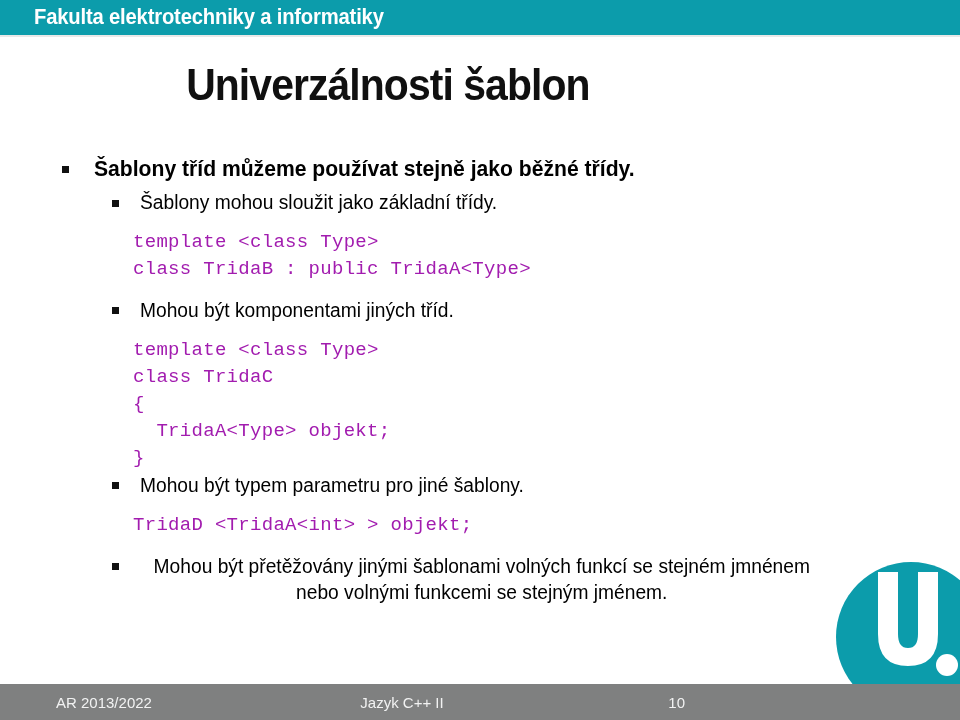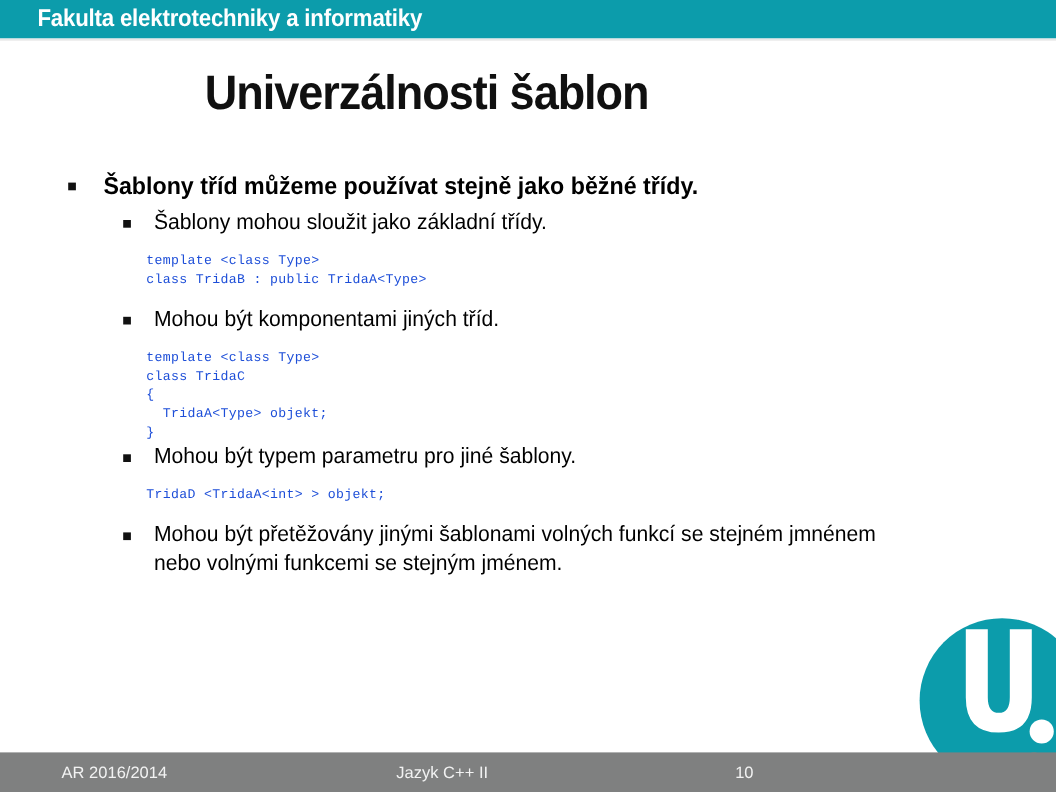--- a/index.html
+++ b/index.html
@@ -113,23 +113,23 @@
     font-weight: normal;
     line-height: 1.3;
     margin-bottom: 4px;
   }
   .lvl2 .marker { left: 112px; }
   .lvl2 .btext { transform: scaleX(0.96); transform-origin: left center; }
 
   
   .code {
     font-family: "Liberation Mono", "DejaVu Sans Mono", monospace;
-    font-size: 12px;
+    font-size: 19px;
     line-height: 1.42;
-    color: #1d4ed8;
+    color: #a21caf;
     white-space: pre;
     padding-left: 133px;
     letter-spacing: 0.3px;
   }
   .code-gap-top { margin-top: 14px; }
   .code-gap-bot { margin-bottom: 14px; }
 
   
   .logo {
     position: absolute;
@@ -206,34 +206,34 @@
   TridaA&lt;Type&gt; objekt;
 }</div>
 
     <div class="bullet-row lvl2">
       <span class="marker"></span>
       <span class="btext">Mohou být typem parametru pro jiné šablony.</span>
     </div>
 
     <div class="code code-gap-top code-gap-bot">TridaD &lt;TridaA&lt;int&gt; &gt; objekt;</div>
 
-    <div class="bullet-row lvl2" style="padding-right:108px;">
+    <div class="bullet-row lvl2" style="padding-right:108px;text-align:center;">
       <span class="marker"></span>
       <span class="btext">Mohou být přetěžovány jinými šablonami volných funkcí se stejném jmnénem nebo volnými funkcemi se stejným jménem.</span>
     </div>
 
   </div>
 
   <div class="logo">
     <div class="logo-circle"></div>
     <svg width="150" height="150" viewBox="0 0 150 150" style="position:absolute;left:0;top:0;">
       <path d="M42 10 L42 72 Q42 104 72 104 Q102 104 102 72 L102 10 L82 10 L82 72 Q82 86 72 86 Q62 86 62 72 L62 10 Z" fill="#ffffff"></path>
       <circle cx="111" cy="103" r="11" fill="#ffffff"></circle>
       <circle cx="104" cy="132" r="10" fill="#8a8a8a"></circle>
     </svg>
   </div>
 
   <div class="footer-band"></div>
-  <div class="footer-text footer-left">AR 2016/2014</div>
+  <div class="footer-text footer-left">AR 2013/2022</div>
   <div class="footer-text footer-center">Jazyk C++ II</div>
   <div class="footer-text footer-right">10</div>
 
 </div>
 
 </body></html>

